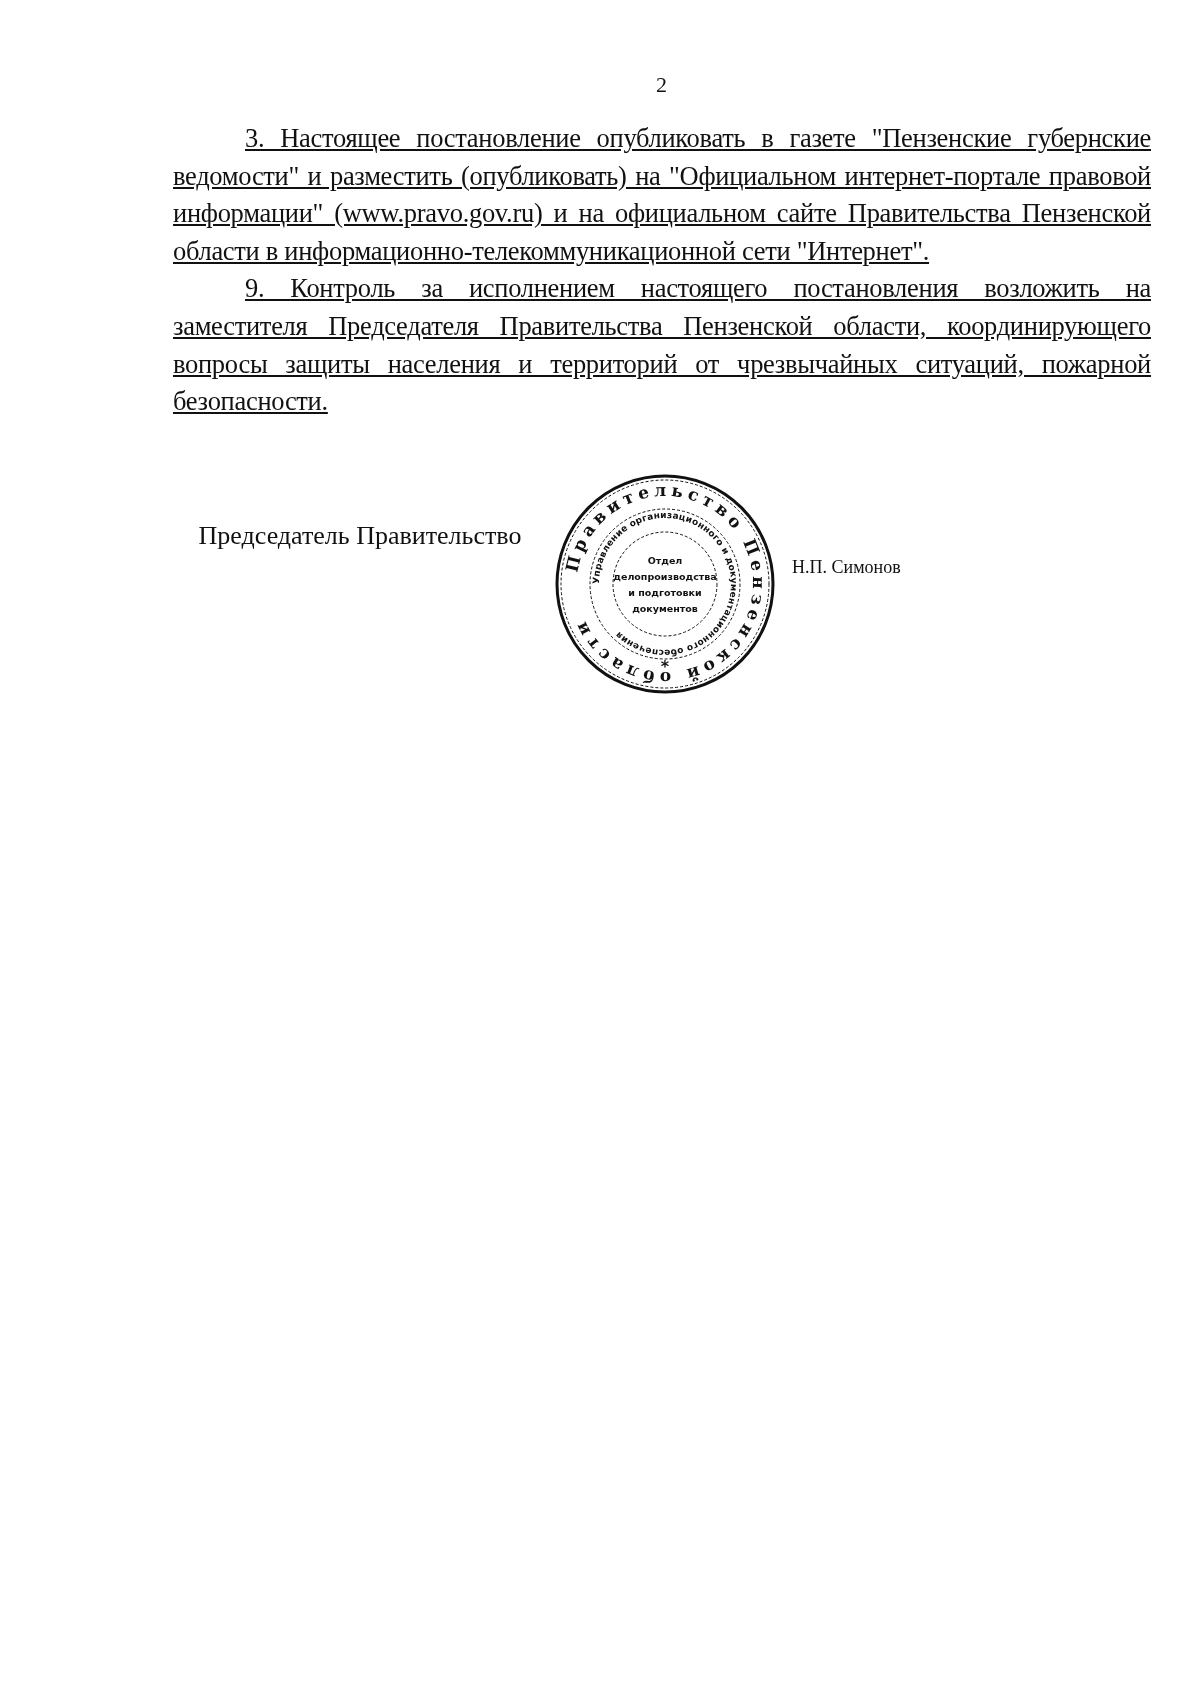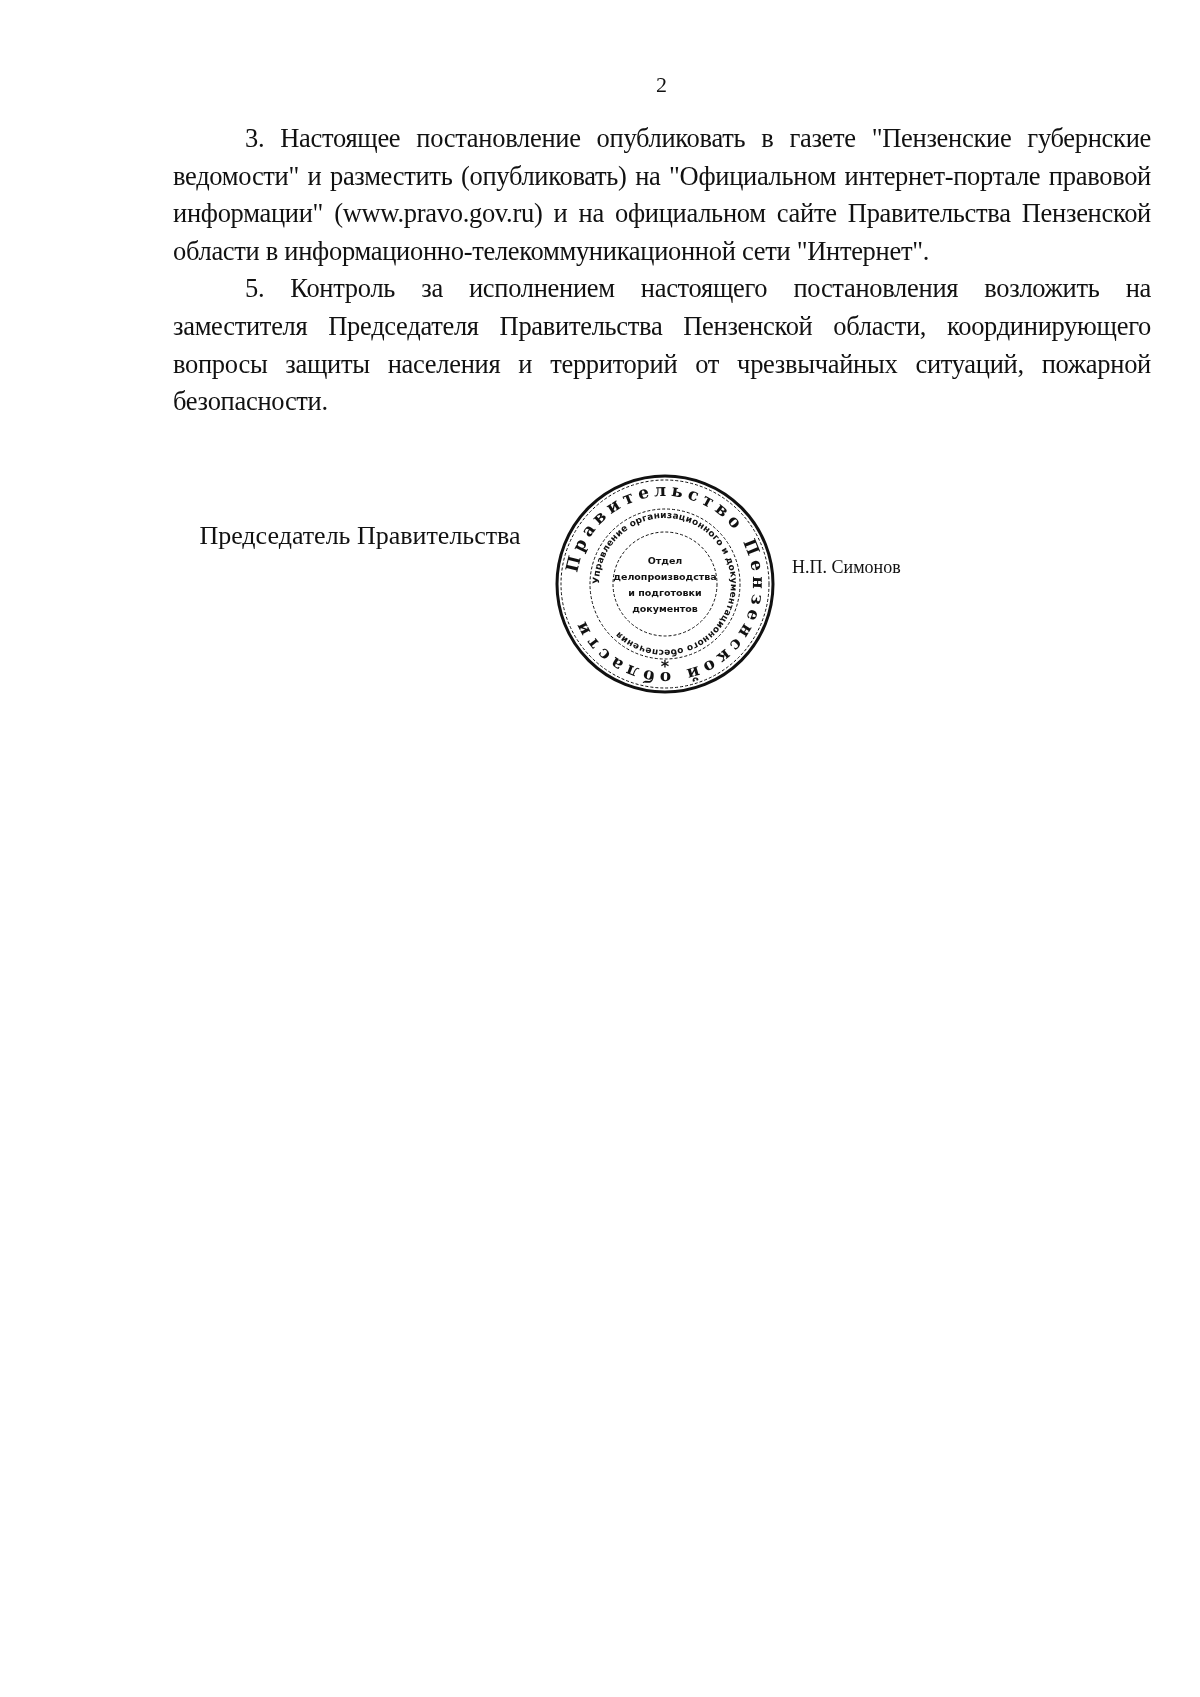--- a/index.html
+++ b/index.html
@@ -2,38 +2,38 @@
 <html><head>
 <meta charset="utf-8">
 <style>
   html, body { margin: 0; padding: 0; background: #ffffff; }
   body { width: 1200px; height: 1697px; position: relative; overflow: hidden;
          font-family: "Liberation Serif", "DejaVu Serif", serif; color: #111; }
   .page-number { position: absolute; top: 72px; left: 0; width: 1323px; text-align: center;
                  font-size: 22px; }
   .body-text { position: absolute; left: 173px; top: 120px; width: 978px;
                font-size: 26.5px; line-height: 37.6px; text-align: justify; letter-spacing: -0.3px; }
-  .body-text p { margin: 0; text-indent: 72px; }
+  .body-text p { margin: 0; text-indent: 72px; text-decoration: underline; }
   .sig-title { position: absolute; left: 175px; top: 520px; width: 370px; text-align: center;
                font-size: 26px; line-height: 31px; }
   .sig-name { position: absolute; left: 773px; top: 552px; font-size: 18px; line-height: 31px; margin-left: 19px; }
   .stamp { position: absolute; left: 553px; top: 472px; width: 224px; height: 224px; }
 </style>
 </head>
 <body>
 
 <div class="page-number">2</div>
 
 <div class="body-text">
   <p>3. Настоящее постановление опубликовать в газете "Пензенские губернские ведомости" и разместить (опубликовать) на "Официальном интернет-портале правовой информации" (www.pravo.gov.ru) и на официальном сайте Правительства Пензенской области в информационно-телекоммуникационной сети "Интернет".</p>
-  <p>5. Контроль за исполнением настоящего постановления возложить на заместителя Председателя Правительства Пензенской области, координирующего вопросы защиты населения и территорий от чрезвычайных ситуаций, пожарной безопасности.</p>
+  <p>9. Контроль за исполнением настоящего постановления возложить на заместителя Председателя Правительства Пензенской области, координирующего вопросы защиты населения и территорий от чрезвычайных ситуаций, пожарной безопасности.</p>
 </div>
 
 <div class="sig-title">
-  <div>Председатель Правительства</div>
+  <div>Председатель Правительство</div>
 </div>
 
 <div class="stamp">
   <svg width="224" height="224" viewBox="0 0 224 224">
     <defs>
       <path id="outerArc" d="M 112,112 m -88,0 a 88,88 0 1,1 176,0 a 88,88 0 1,1 -176,0"></path>
       <path id="midArc" d="M 112,112 m -66,0 a 66,66 0 1,1 132,0 a 66,66 0 1,1 -132,0"></path>
     </defs>
     <circle cx="112" cy="112" r="108" fill="none" stroke="#111" stroke-width="3"></circle>
     <circle cx="112" cy="112" r="104" fill="none" stroke="#111" stroke-width="1" stroke-dasharray="3 2"></circle>

